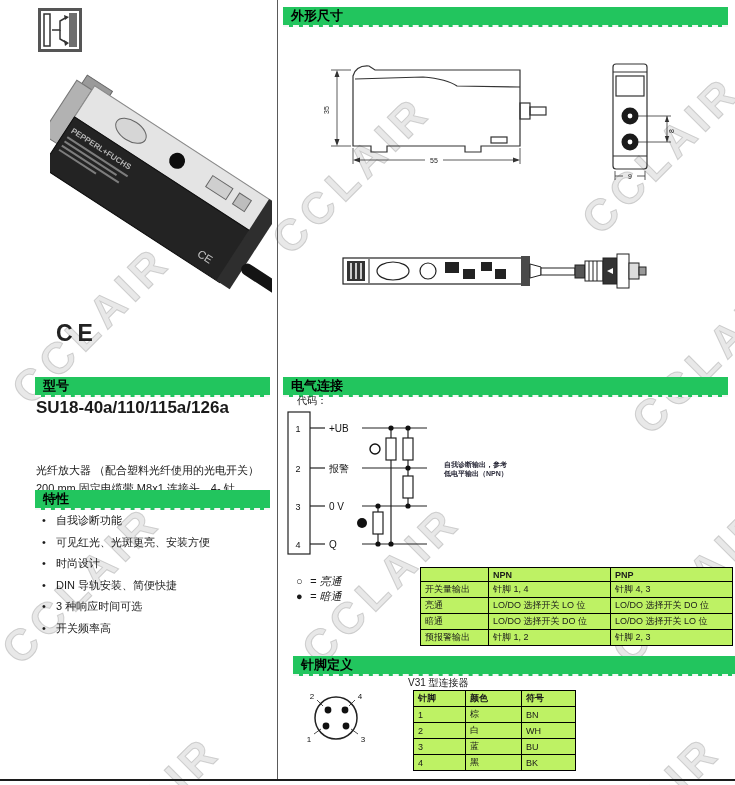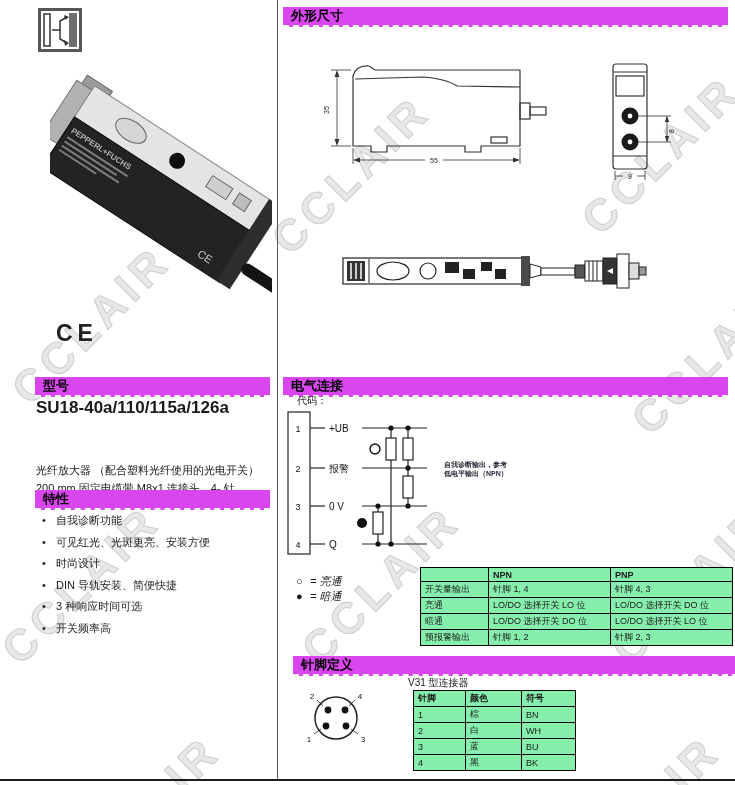--- a/index.html
+++ b/index.html
@@ -10,41 +10,41 @@
   
   .wm { position:absolute; font-size:44px; font-weight:bold; letter-spacing:6px;
         color:rgba(190,190,190,0.35); -webkit-text-stroke:1px rgba(175,175,175,0.55);
         transform:rotate(-45deg); white-space:nowrap; pointer-events:none; z-index:0; }
 
   .divider-v { position:absolute; left:277px; top:0; width:1px; height:780px; background:#5a5a5a; z-index:2; }
   .rule-bottom { position:absolute; left:0; top:779px; width:735px; height:2px; background:#1c1c1c; z-index:2; }
 
   .abs { position:absolute; z-index:3; }
 
-  .bar { background:#d946ef; height:20px; line-height:17px; font-size:13px; font-weight:bold;
+  .bar { background:#22c55e; height:20px; line-height:17px; font-size:13px; font-weight:bold;
          padding-left:8px; color:#000; border-bottom:2px dashed #f5f5f5; }
 
   .model-name { font-size:17px; font-weight:bold; }
   .para { font-size:11px; line-height:16px; width:236px; }
   .para .line2 { margin-top:2px; }
 
   ul.features { list-style:none; font-size:11px; }
   ul.features li { position:relative; padding-left:16px; line-height:21.5px; }
   ul.features li::before { content:"•"; position:absolute; left:2px; font-size:11px; }
 
   .ce-big { font-size:23px; font-weight:bold; letter-spacing:5px; color:#222;
             font-family:"Liberation Sans",sans-serif; }
 
   .code-label { font-size:10px;font-family:Liberation Mono, monospace; }
   .note { font-size:7px; font-weight:bold; color:#2b2b3a; line-height:8.5px; width:120px; }
 
   .legend { font-size:11px; line-height:15px; }
   .legend .sym { display:inline-block; width:14px; }
 
-  table.dt { border-collapse:collapse; font-size:9px; background:#86efac; }
+  table.dt { border-collapse:collapse; font-size:9px; background:#bef264; }
   table.dt th, table.dt td { border:1px solid #000; padding:1px 4px; text-align:left;
                              white-space:nowrap; height:14px; }
   table.dt th { font-weight:bold; }
 
   .v31-label { font-size:10px; }
 
   svg text { font-family:"Liberation Sans","DejaVu Sans",sans-serif; }
   .dim-text { font-size:7px; fill:#222; }
   .pin-num { font-size:9px; fill:#111; }
   .pin-label { font-size:10px; fill:#111; }

